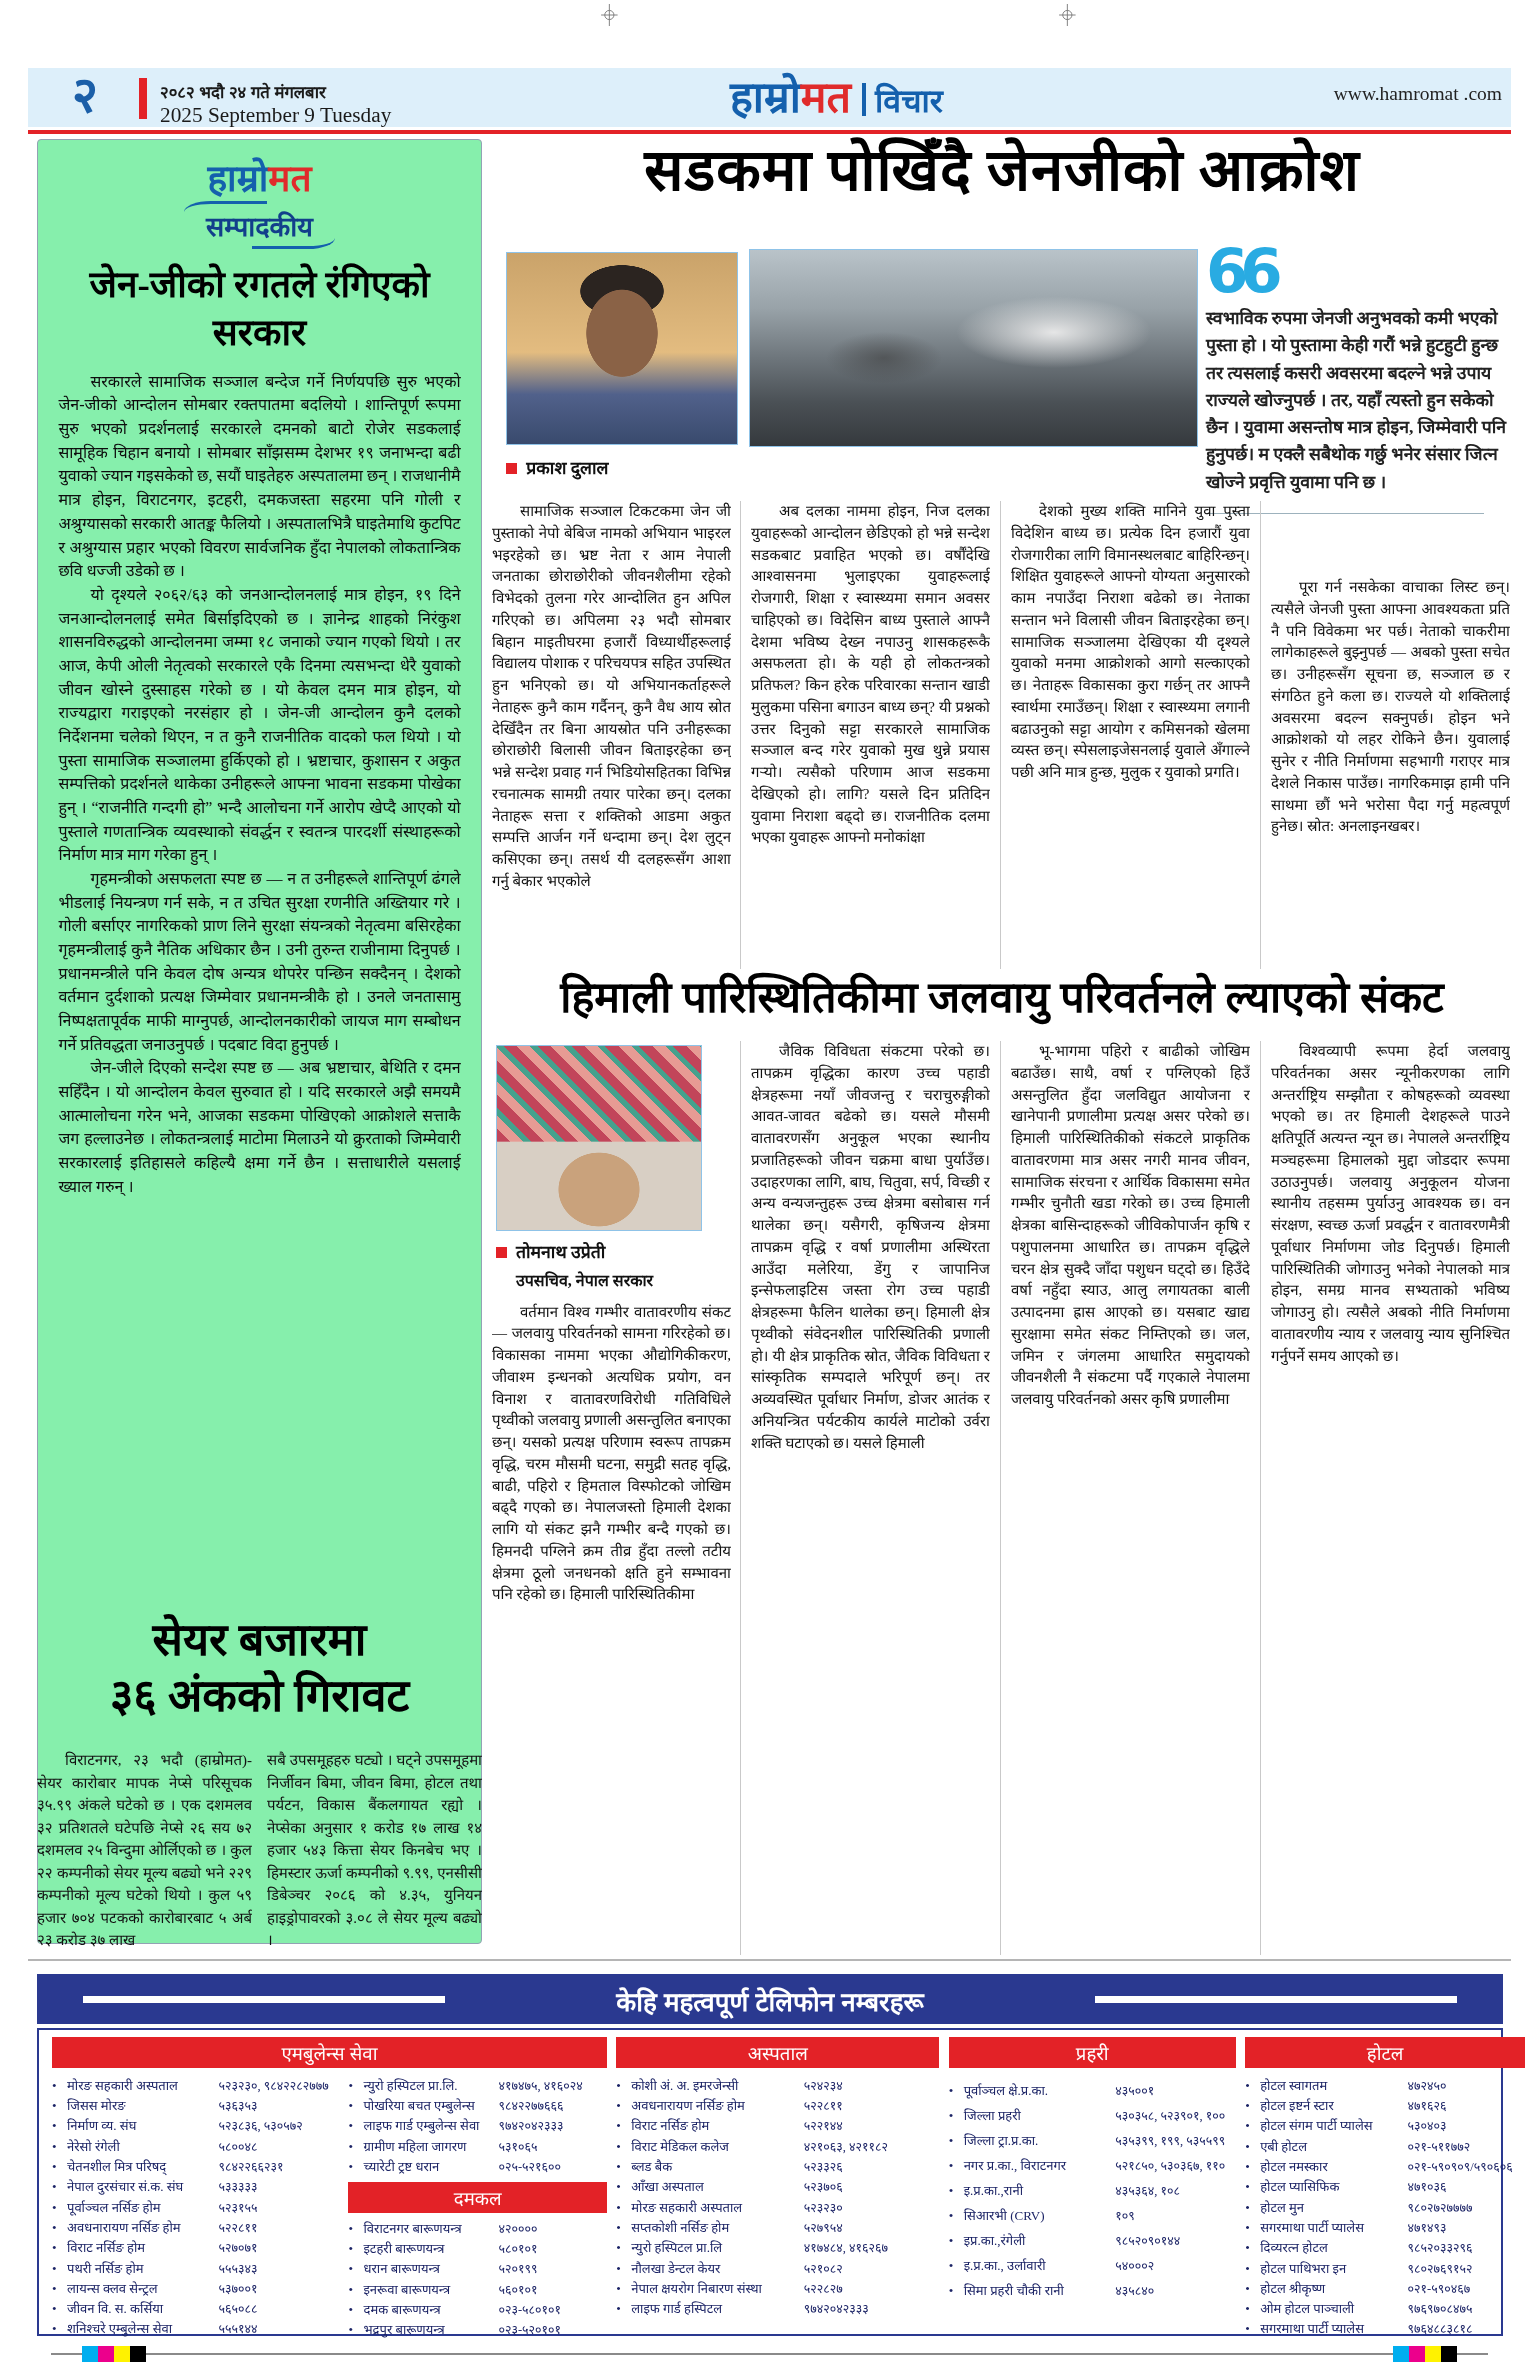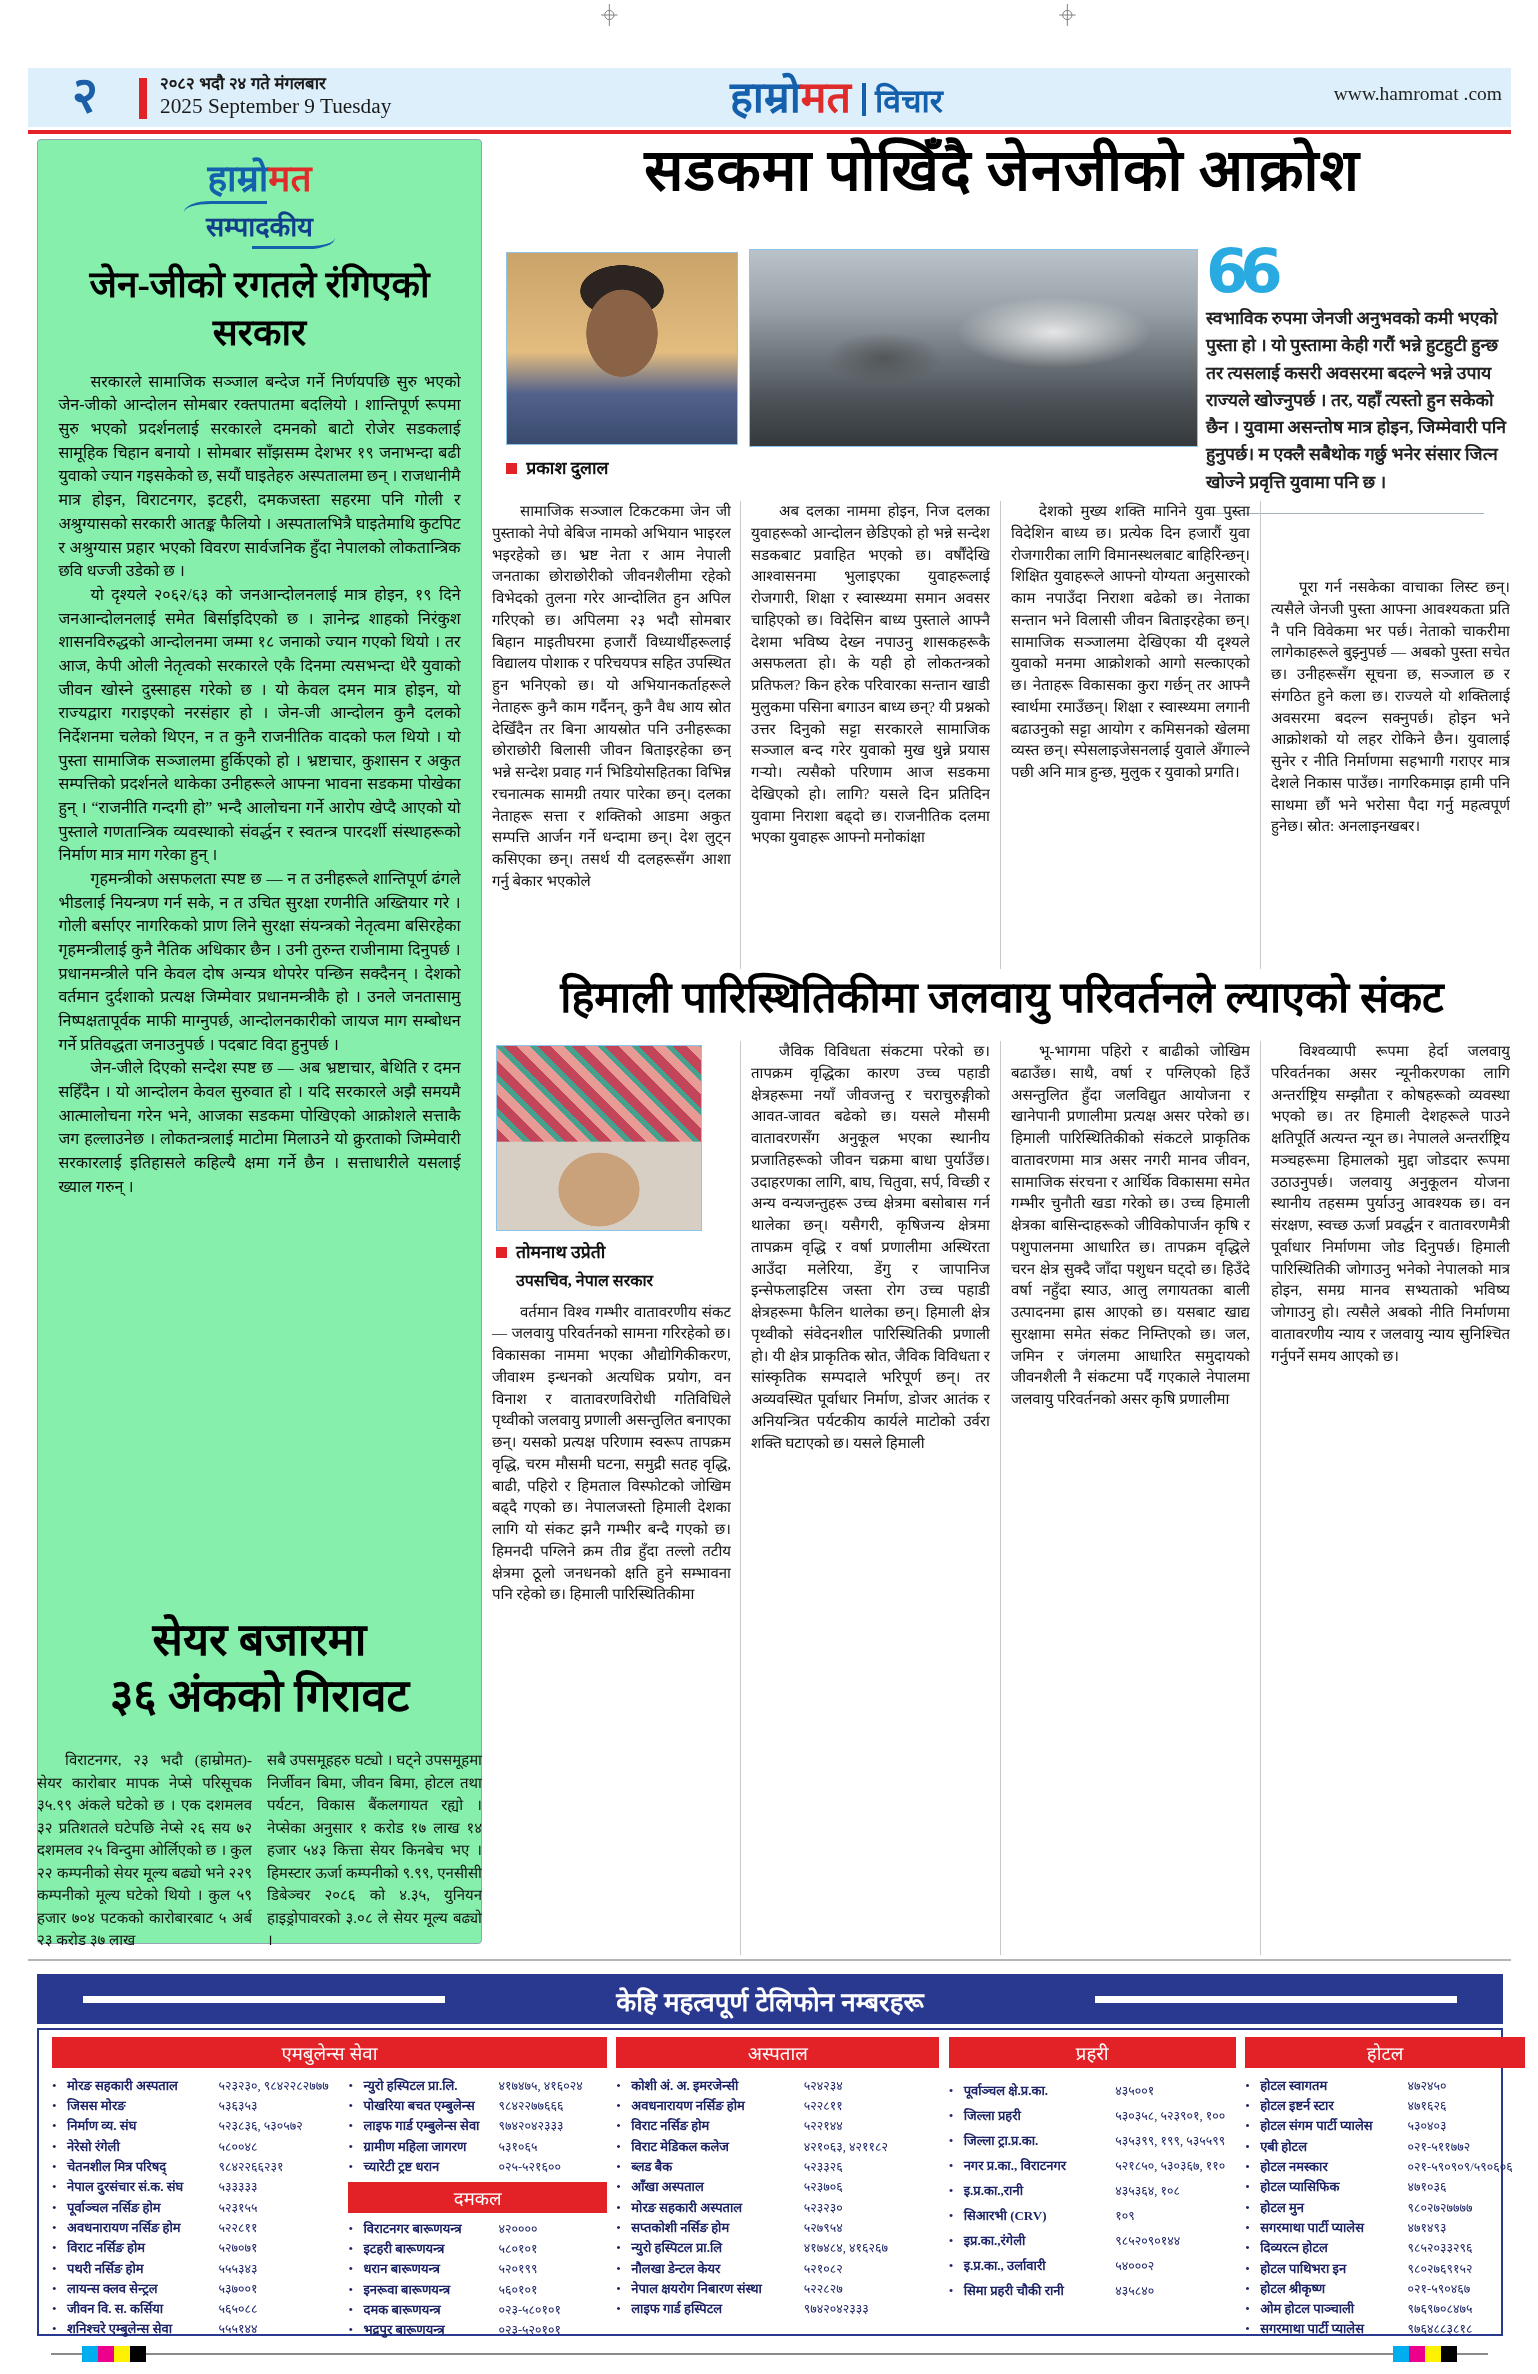--- a/index.html
+++ b/index.html
@@ -9,21 +9,21 @@
   }
   .abs { position:absolute; }
 
   
   .cropmark { position:absolute; top:3.7px; }
 
   
   .header-band { left:28px; top:68px; width:1483px; height:59px; background:#ddeffa; }
   .page-number { left:72px; top:70px; font-size:50px; font-weight:bold; color:#1b5fa8; line-height:1; }
   .red-bar { left:139px; top:78px; width:8.3px; height:41px; background:#e32227; }
-  .date-block { left:160px; top:71px; }
+  .date-block { left:160px; top:80px; }
   .date-np { font-family:"Liberation Sans","DejaVu Sans",sans-serif; font-size:16.7px; font-weight:bold; color:#1a1a1a; }
   .date-en { font-size:21.3px; color:#1a1a1a; }
   .masthead { left:730px; top:74px; font-family:"Liberation Sans","DejaVu Sans",sans-serif; font-size:43px; font-weight:bold; line-height:1.1; }
   .mh-blue { color:#1460ad; } .mh-red { color:#e02b2b; }
   .mh-sep { display:inline-block; width:3.7px; height:33px; background:#1460ad; margin:0 9.3px 0 11px; vertical-align:-3.7px; }
   .mh-section { color:#1460ad; font-size:32px; }
   .website { right:37px; top:83px; font-size:19.5px; color:#222; }
   .header-rule { left:28px; top:130px; width:1483px; height:3.7px; background:#e32227; }
 
   
@@ -87,21 +87,21 @@
   .table-toprule { left:28px; top:1959px; width:1483px; height:1.9px; background:#b5b5b5; }
   .phone-titlebar { left:37px; top:1974px; width:1466px; height:50px; background:#2a3990; }
   .phone-title { position:absolute; width:100%; text-align:center; top:9.3px; color:#fff; font-size:26px; font-weight:bold; font-family:"Liberation Sans","DejaVu Sans",sans-serif; }
   .title-dash { position:absolute; top:22px; height:6.5px; width:362px; background:#fff; }
   .phone-box { left:37px; top:2028px; width:1466px; height:308px; border:2.8px solid #2a3990; background:#fff; padding:7.4px 13px; }
   .ph-grid { display:grid; grid-template-columns:20% 18% 22.5% 20% 19.5%; column-gap:9.3px; }
   .ph-header { background:#e32227; color:#fff; text-align:center; font-family:"Liberation Sans","DejaVu Sans",sans-serif; font-size:18.6px; font-weight:normal; padding:2.8px 0; margin-bottom:5.6px; }
   .h-amb { grid-column:1 / 3; }
   .ph-row { display:flex; align-items:baseline; margin:2.3px 0; color:#1c2466; }
   .ph-bullet { width:15px; font-size:13px; }
-  .ph-name { flex:1; font-size:13px; font-weight:bold; }
+  .ph-name { flex:1; font-size:13px; font-weight:normal; }
   .ph-num { width:42%; font-size:12.5px; }
   .police .ph-row { margin:7px 0; }
   .fire-header { margin:7.4px 0 5.6px 0; }
 
   
   .reg-line { left:51px; top:2353px; width:1437px; height:1.9px; background:#8a8a8a; }
   .reg-strip { top:2346px; display:flex; }
   .reg-strip span { width:16px; height:16px; display:inline-block; }
   .rc { background:#00aeef; } .rm { background:#ec008c; } .ry { background:#fff200; } .rk { background:#000; }
 </style>

